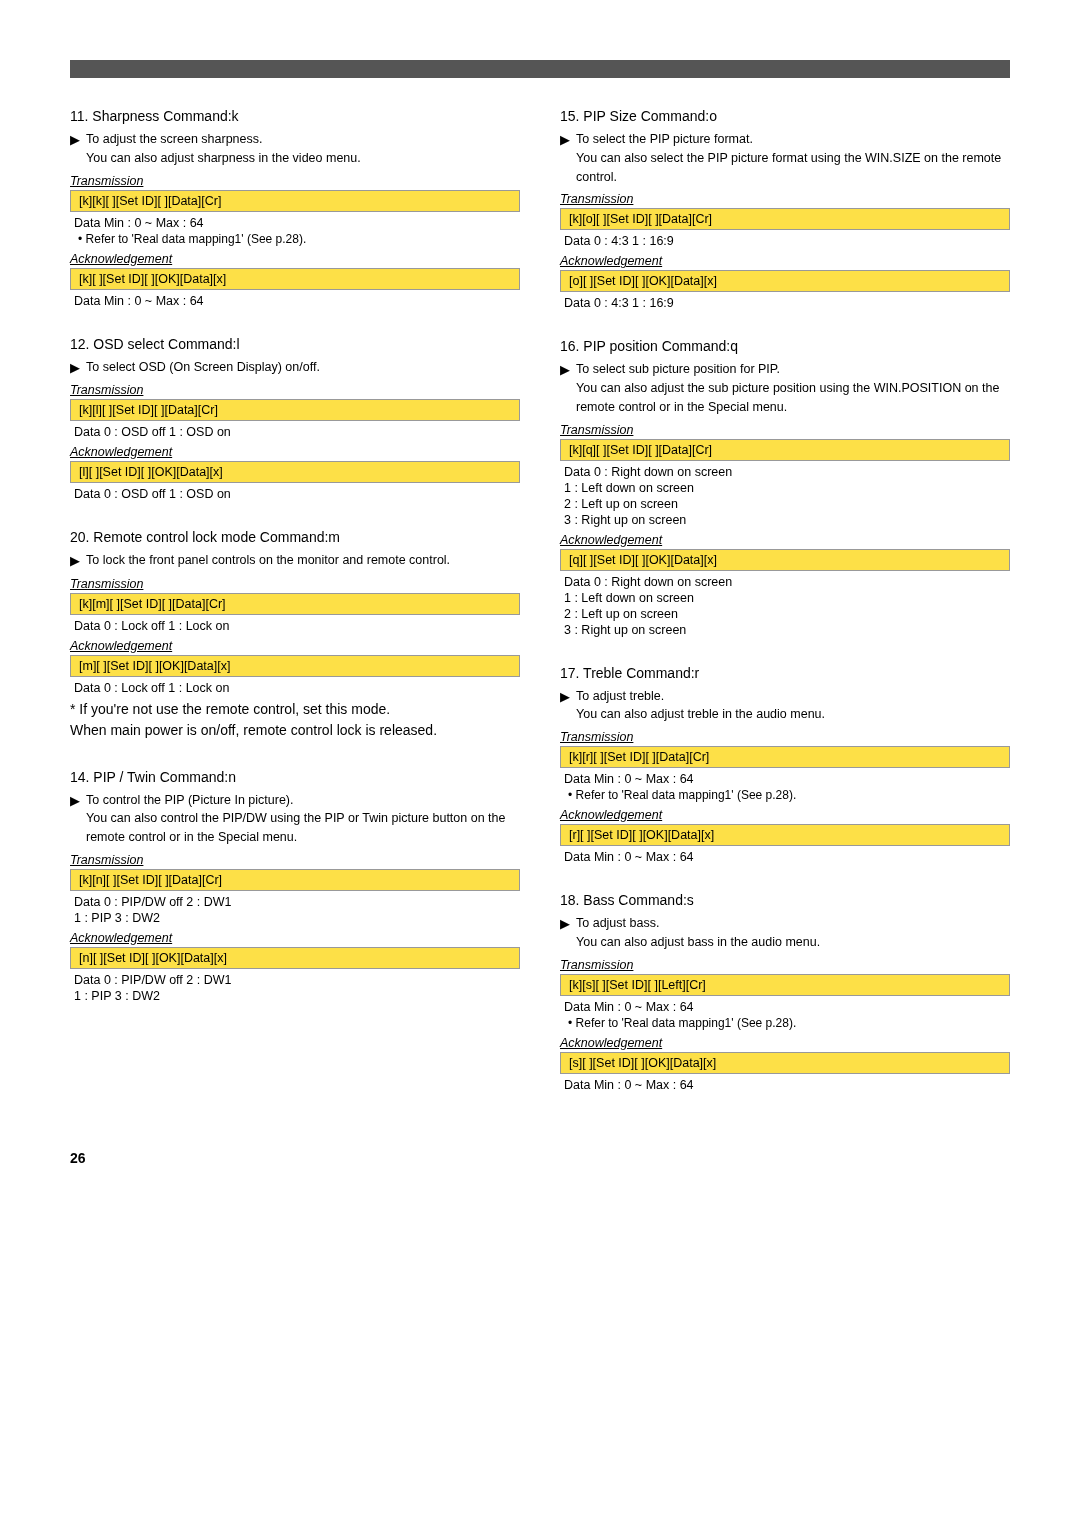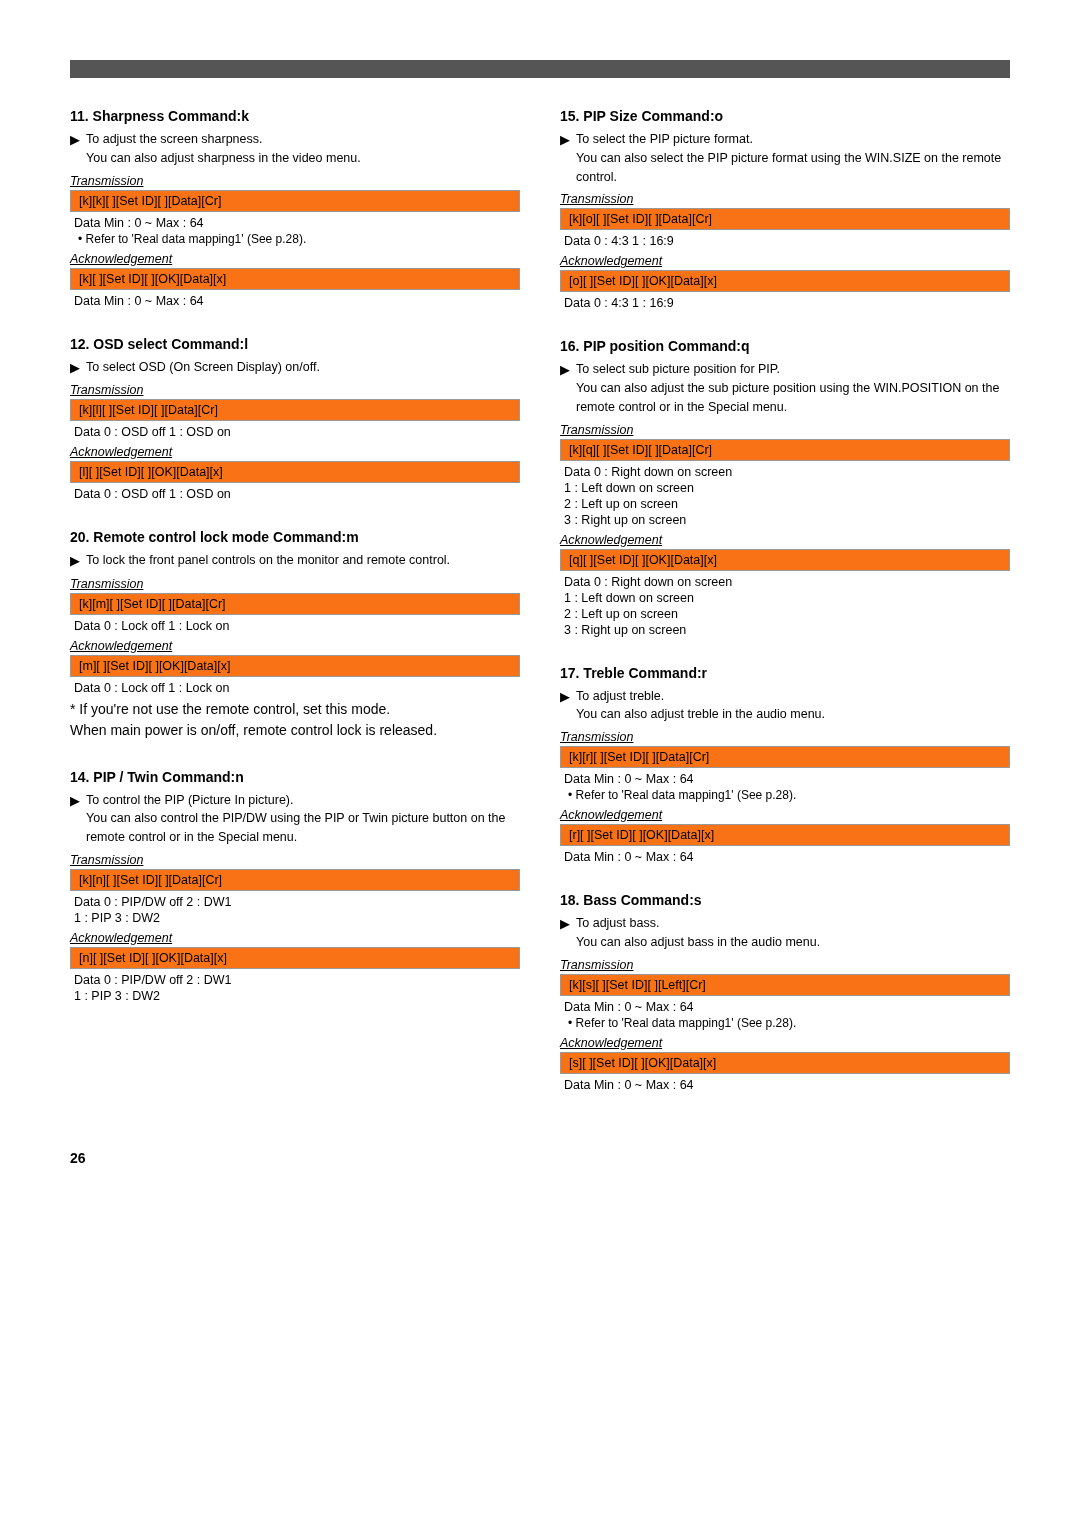--- a/index.html
+++ b/index.html
@@ -15,37 +15,37 @@
     .page-content {
       display: grid;
       grid-template-columns: 1fr 1fr;
       gap: 0 40px;
     }
     .section {
       margin-bottom: 28px;
     }
     .section-title {
       font-size: 14px;
-      font-weight: bold;
+      font-weight: normal;
       margin-bottom: 6px;
     }
     .transmission-label {
       font-style: italic;
       text-decoration: underline;
       font-size: 12.5px;
       margin-top: 6px;
       margin-bottom: 2px;
       display: block;
     }
     .code-box {
       border: 1px solid #999;
       padding: 3px 8px;
       font-size: 12.5px;
       margin-bottom: 4px;
-      background: #f97316;
+      background: #fde047;
       font-family: Arial, Helvetica, sans-serif;
     }
     .data-line {
       font-size: 12.5px;
       margin-bottom: 2px;
       padding-left: 4px;
     }
     .bullet-point {
       font-size: 12.5px;
       display: flex;

